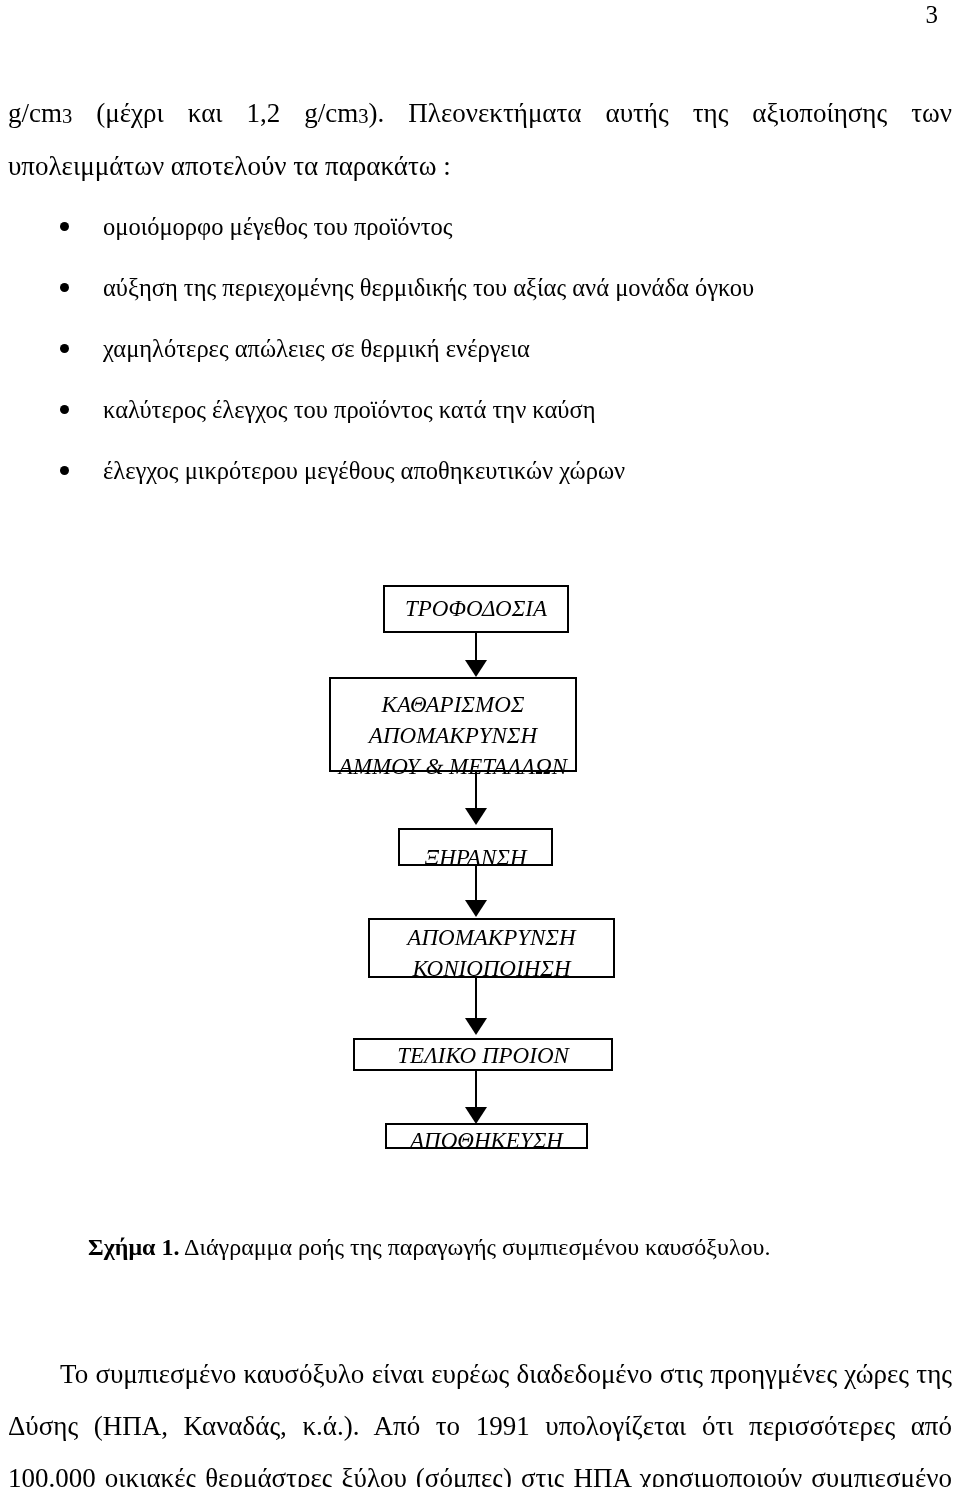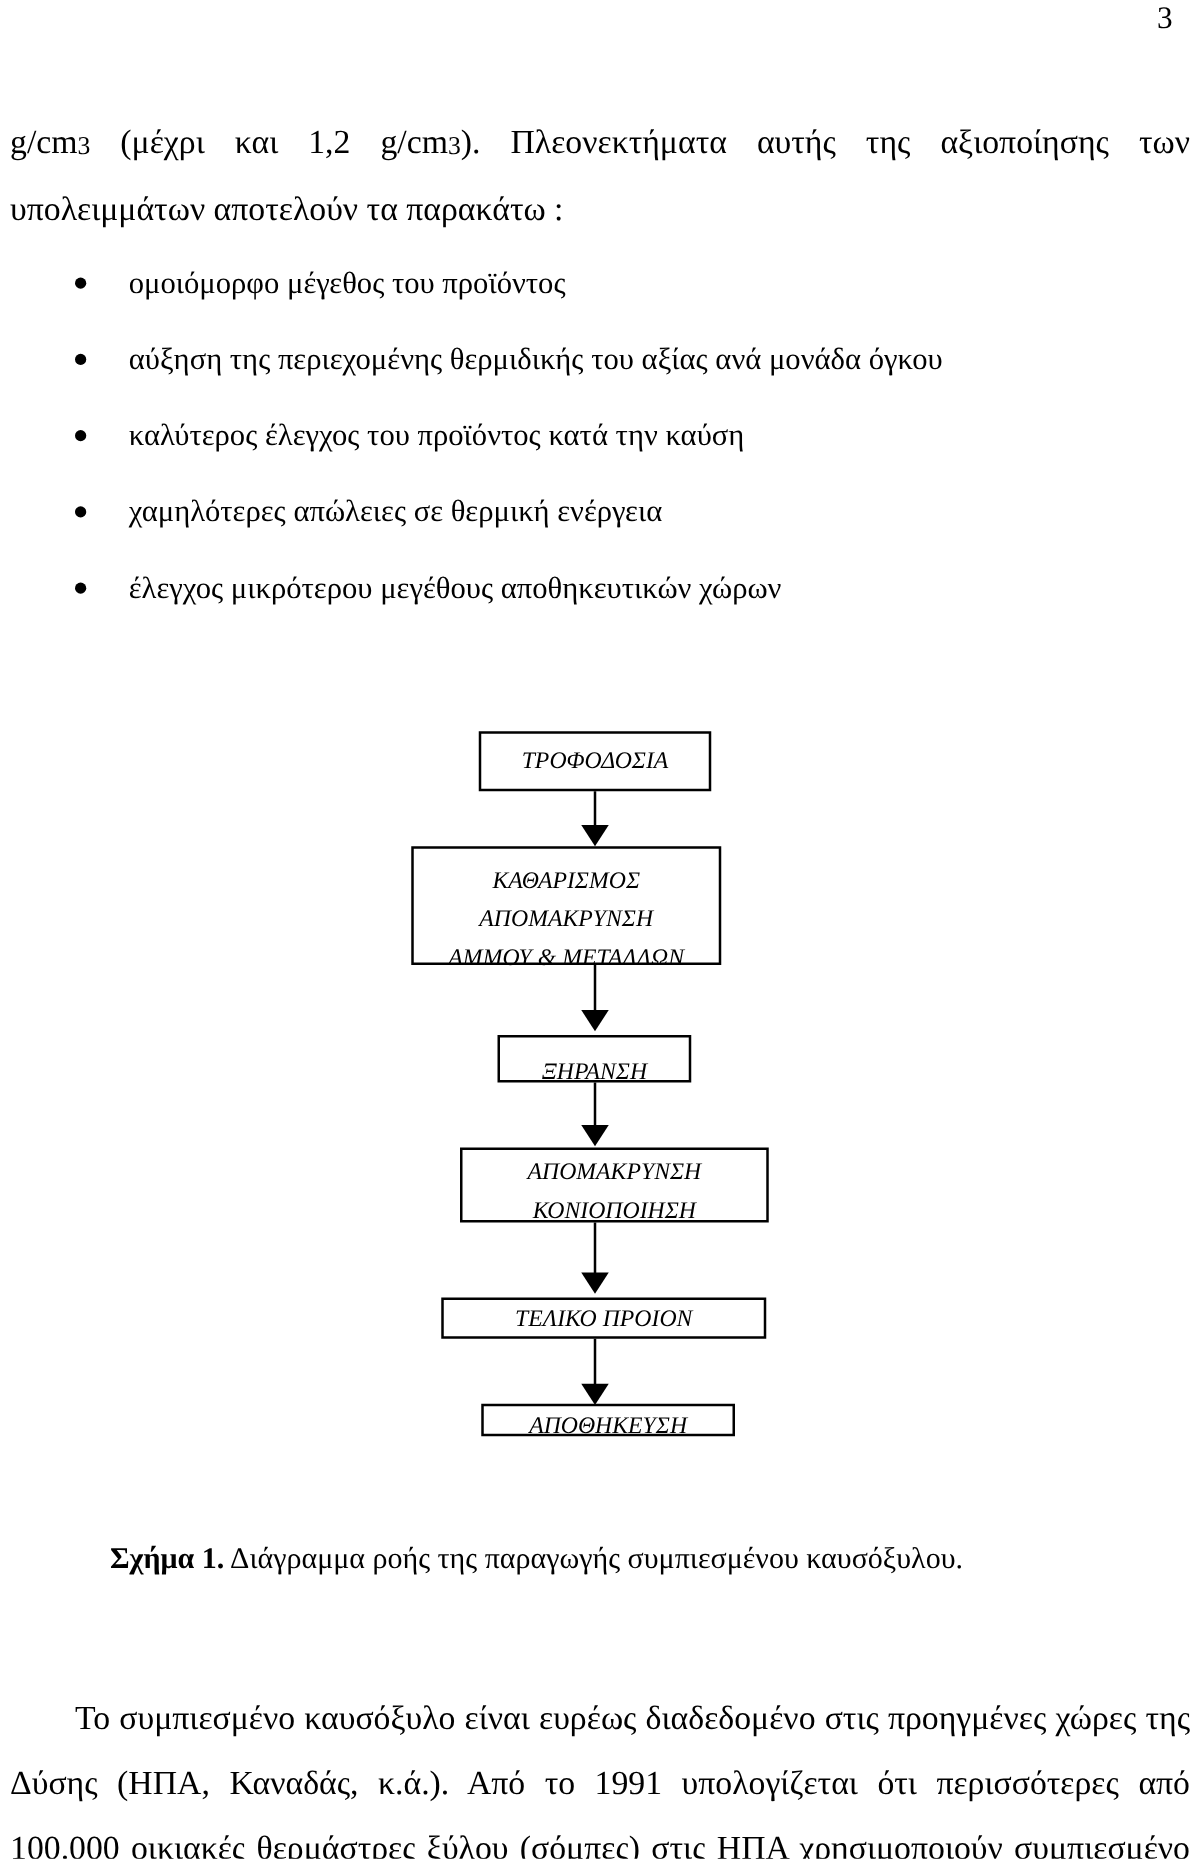--- a/index.html
+++ b/index.html
@@ -79,21 +79,21 @@
     top: 580px;
     width: 960px;
     height: 600px;
   }
   .fc-box {
     position: absolute;
     border: 2px solid #000;
     box-sizing: border-box;
     font-family: "Liberation Serif", "DejaVu Serif", serif;
     font-style: italic;
-    font-size: 19px;
+    font-size: 23px;
     line-height: 31px;
     text-align: center;
     color: #000;
     background: transparent;
     white-space: nowrap;
     overflow: visible;
   }
   .fc-box .txt {
     display: block;
     position: relative;
@@ -155,25 +155,25 @@
   <div class="bullet-item">
     <span class="dot"></span>
     <span>ομοιόμορφο μέγεθος του προϊόντος</span>
   </div>
   <div class="bullet-item">
     <span class="dot"></span>
     <span>αύξηση της περιεχομένης θερμιδικής του αξίας ανά μονάδα όγκου</span>
   </div>
   <div class="bullet-item">
     <span class="dot"></span>
+    <span>χαμηλότερες απώλειες σε θερμική ενέργεια</span>
+  </div>
+  <div class="bullet-item">
+    <span class="dot"></span>
     <span>καλύτερος έλεγχος του προϊόντος κατά την καύση</span>
-  </div>
-  <div class="bullet-item">
-    <span class="dot"></span>
-    <span>χαμηλότερες απώλειες σε θερμική ενέργεια</span>
   </div>
   <div class="bullet-item">
     <span class="dot"></span>
     <span>έλεγχος μικρότερου μεγέθους αποθηκευτικών χώρων</span>
   </div>
 </div>
 
 <div class="flowchart">
 
   <div class="fc-box" style="left:383px; top:5px; width:186px; height:48px; padding-top:6px;">

